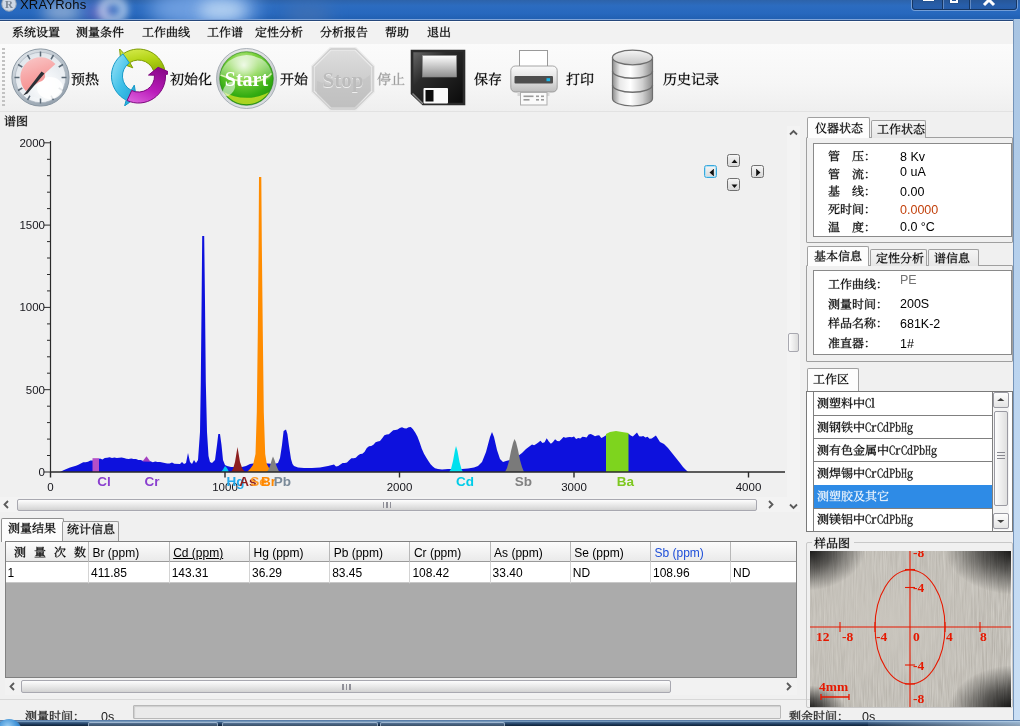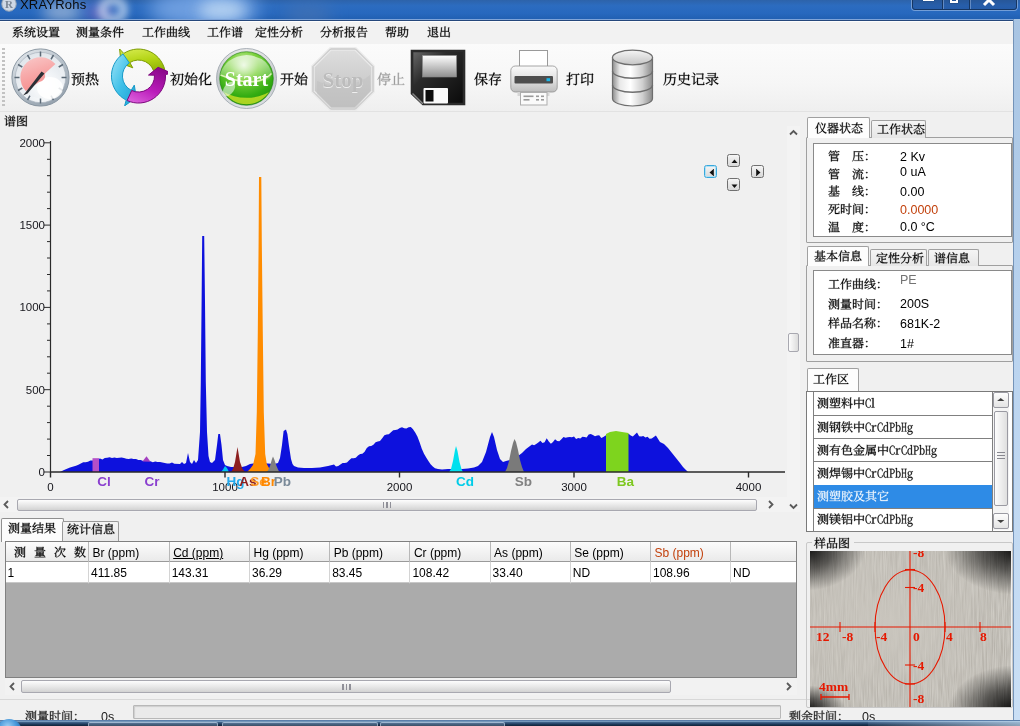--- a/index.html
+++ b/index.html
@@ -415,21 +415,21 @@
       </svg></div>
     <div style="position:absolute;left:5px;top:541px;width:792px;height:137px;background:#ababab;border:1px solid #808080"></div>
     <div style="position:absolute;left:6px;top:542px;width:790px;height:20px;background:linear-gradient(180deg,#fcfcfc,#eaeaea);border-bottom:1px solid #9a9a9a"></div>
     <div style="position:absolute;left:92.5px;top:546px;font:12px 'Liberation Sans',sans-serif;color:#000;line-height:14px;white-space:pre;">Br (ppm)</div>
     <div style="position:absolute;left:173.2px;top:546px;font:12px 'Liberation Sans',sans-serif;color:#000;line-height:14px;white-space:pre;text-decoration:underline;">Cd (ppm)</div>
     <div style="position:absolute;left:253.5px;top:546px;font:12px 'Liberation Sans',sans-serif;color:#000;line-height:14px;white-space:pre;">Hg (ppm)</div>
     <div style="position:absolute;left:333.7px;top:546px;font:12px 'Liberation Sans',sans-serif;color:#000;line-height:14px;white-space:pre;">Pb (ppm)</div>
     <div style="position:absolute;left:413.9px;top:546px;font:12px 'Liberation Sans',sans-serif;color:#000;line-height:14px;white-space:pre;">Cr (ppm)</div>
     <div style="position:absolute;left:494.1px;top:546px;font:12px 'Liberation Sans',sans-serif;color:#000;line-height:14px;white-space:pre;text-align:center;">As (ppm)</div>
     <div style="position:absolute;left:574.3px;top:546px;font:12px 'Liberation Sans',sans-serif;color:#000;line-height:14px;white-space:pre;">Se (ppm)</div>
-    <div style="position:absolute;left:654.5px;top:546px;font:12px 'Liberation Sans',sans-serif;color:#c2410c;line-height:14px;white-space:pre;">Sb (ppm)</div>
+    <div style="position:absolute;left:654.5px;top:546px;font:12px 'Liberation Sans',sans-serif;color:#1d4ed8;line-height:14px;white-space:pre;">Sb (ppm)</div>
     <div style="position:absolute;left:734.5px;top:546px;font:12px 'Liberation Sans',sans-serif;color:#1d4ed8;line-height:14px;white-space:pre;margin-top:20px;">Ba (ppm)</div>
     <div style="position:absolute;left:14px;top:545.5px;width:72px;height:12px;line-height:0;"><svg width="72.0" height="12" viewBox="0 0 6000 1000" style="overflow:visible">
         <g fill="#000" stroke="#000" stroke-width="23" stroke-linejoin="round">
           <use href="#g6d4b" x="0"></use>
           <use href="#g91cf" x="1667"></use>
           <use href="#g6b21" x="3333"></use>
           <use href="#g6570" x="5000"></use>
         </g>
       </svg></div>
     <div style="position:absolute;left:88px;top:542px;width:1px;height:42px;background:#b8b8b8"></div>
@@ -522,21 +522,21 @@
       </svg></div>
     <div style="position:absolute;left:813px;top:143px;width:199px;height:94px;background:#fff;border:1px solid #8a8a8a"></div>
     <div style="position:absolute;left:828px;top:150.0px;width:48px;height:12px;line-height:0;"><svg width="48.0" height="12" viewBox="0 0 4000 1000" style="overflow:visible">
         <g fill="#000" stroke="#000" stroke-width="23" stroke-linejoin="round">
           <use href="#g7ba1" x="0"></use>
           <use href="#g3000" x="1000"></use>
           <use href="#g538b" x="2000"></use>
           <use href="#gff1a" x="3000"></use>
         </g>
       </svg></div>
-    <div style="position:absolute;left:900px;top:149.5px;font:12.5px 'Liberation Sans',sans-serif;color:#000;line-height:14.5px;white-space:pre;">2 Kv</div>
+    <div style="position:absolute;left:900px;top:149.5px;font:12.5px 'Liberation Sans',sans-serif;color:#000;line-height:14.5px;white-space:pre;">8 Kv</div>
     <div style="position:absolute;left:828px;top:167.7px;width:48px;height:12px;line-height:0;"><svg width="48.0" height="12" viewBox="0 0 4000 1000" style="overflow:visible">
         <g fill="#000" stroke="#000" stroke-width="23" stroke-linejoin="round">
           <use href="#g7ba1" x="0"></use>
           <use href="#g3000" x="1000"></use>
           <use href="#g6d41" x="2000"></use>
           <use href="#gff1a" x="3000"></use>
         </g>
       </svg></div>
     <div style="position:absolute;left:900px;top:165px;font:12.5px 'Liberation Sans',sans-serif;color:#000;line-height:14.5px;white-space:pre;">0 uA</div>
     <div style="position:absolute;left:828px;top:185.4px;width:48px;height:12px;line-height:0;"><svg width="48.0" height="12" viewBox="0 0 4000 1000" style="overflow:visible">

